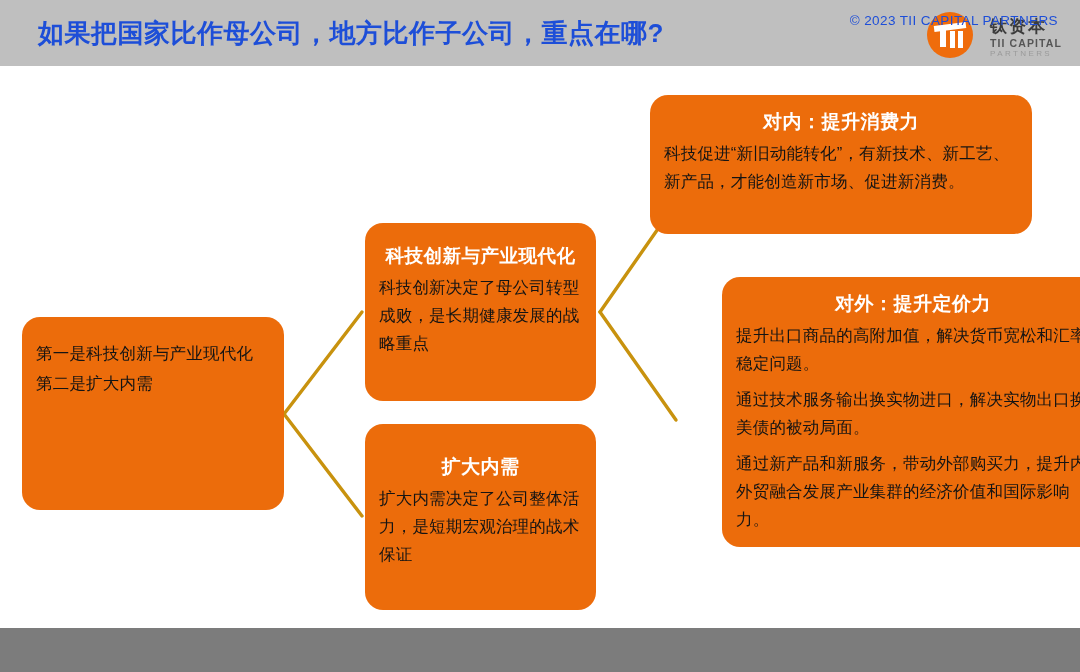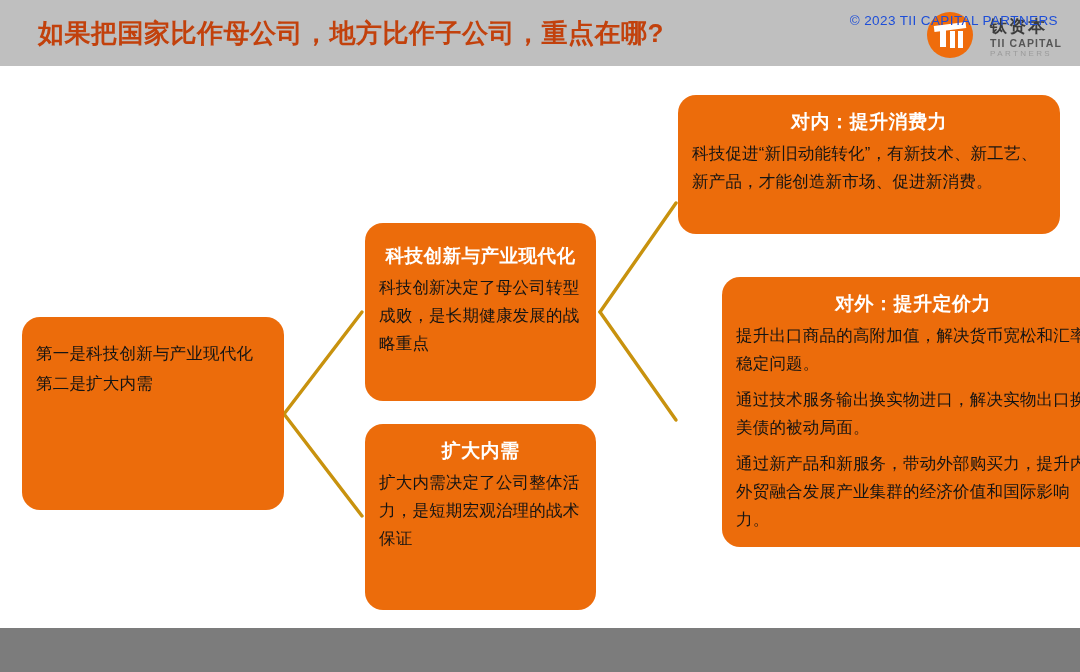--- a/index.html
+++ b/index.html
@@ -21,21 +21,21 @@
     left: 0; top: 0;
     width: 1080px; height: 66px;
     background: #bfbfbf;
   }
   #slide-title {
     position: absolute;
     left: 38px; top: 12px;
     width: 840px;
     font-size: 26px;
     font-weight: bold;
-    color: #c2410c;
+    color: #1d4ed8;
     letter-spacing: 0.5px;
     line-height: 42px;
     white-space: nowrap;
   }
 
   
   #logo-block {
     position: absolute;
     right: 18px; top: 8px;
     height: 50px;
@@ -166,25 +166,25 @@
   #box-tech-innovation {
     left: 365px; top: 223px;
     width: 231px; height: 178px;
     padding-top: 20px;
   }
   #box-tech-innovation .node-title { font-size: 18.5px; }
 
   #box-expand-demand {
     left: 365px; top: 424px;
     width: 231px; height: 186px;
-    padding-top: 14px;
+    padding-top: 30px;
   }
 
   #box-internal {
-    left: 678px; top: 95px;
+    left: 650px; top: 95px;
     width: 382px; height: 139px;
     padding-top: 14px;
   }
 
   #box-external {
     left: 678px; top: 277px;
     width: 382px; height: 270px;
     padding-top: 14px;
     margin-left: 44px;
   }

